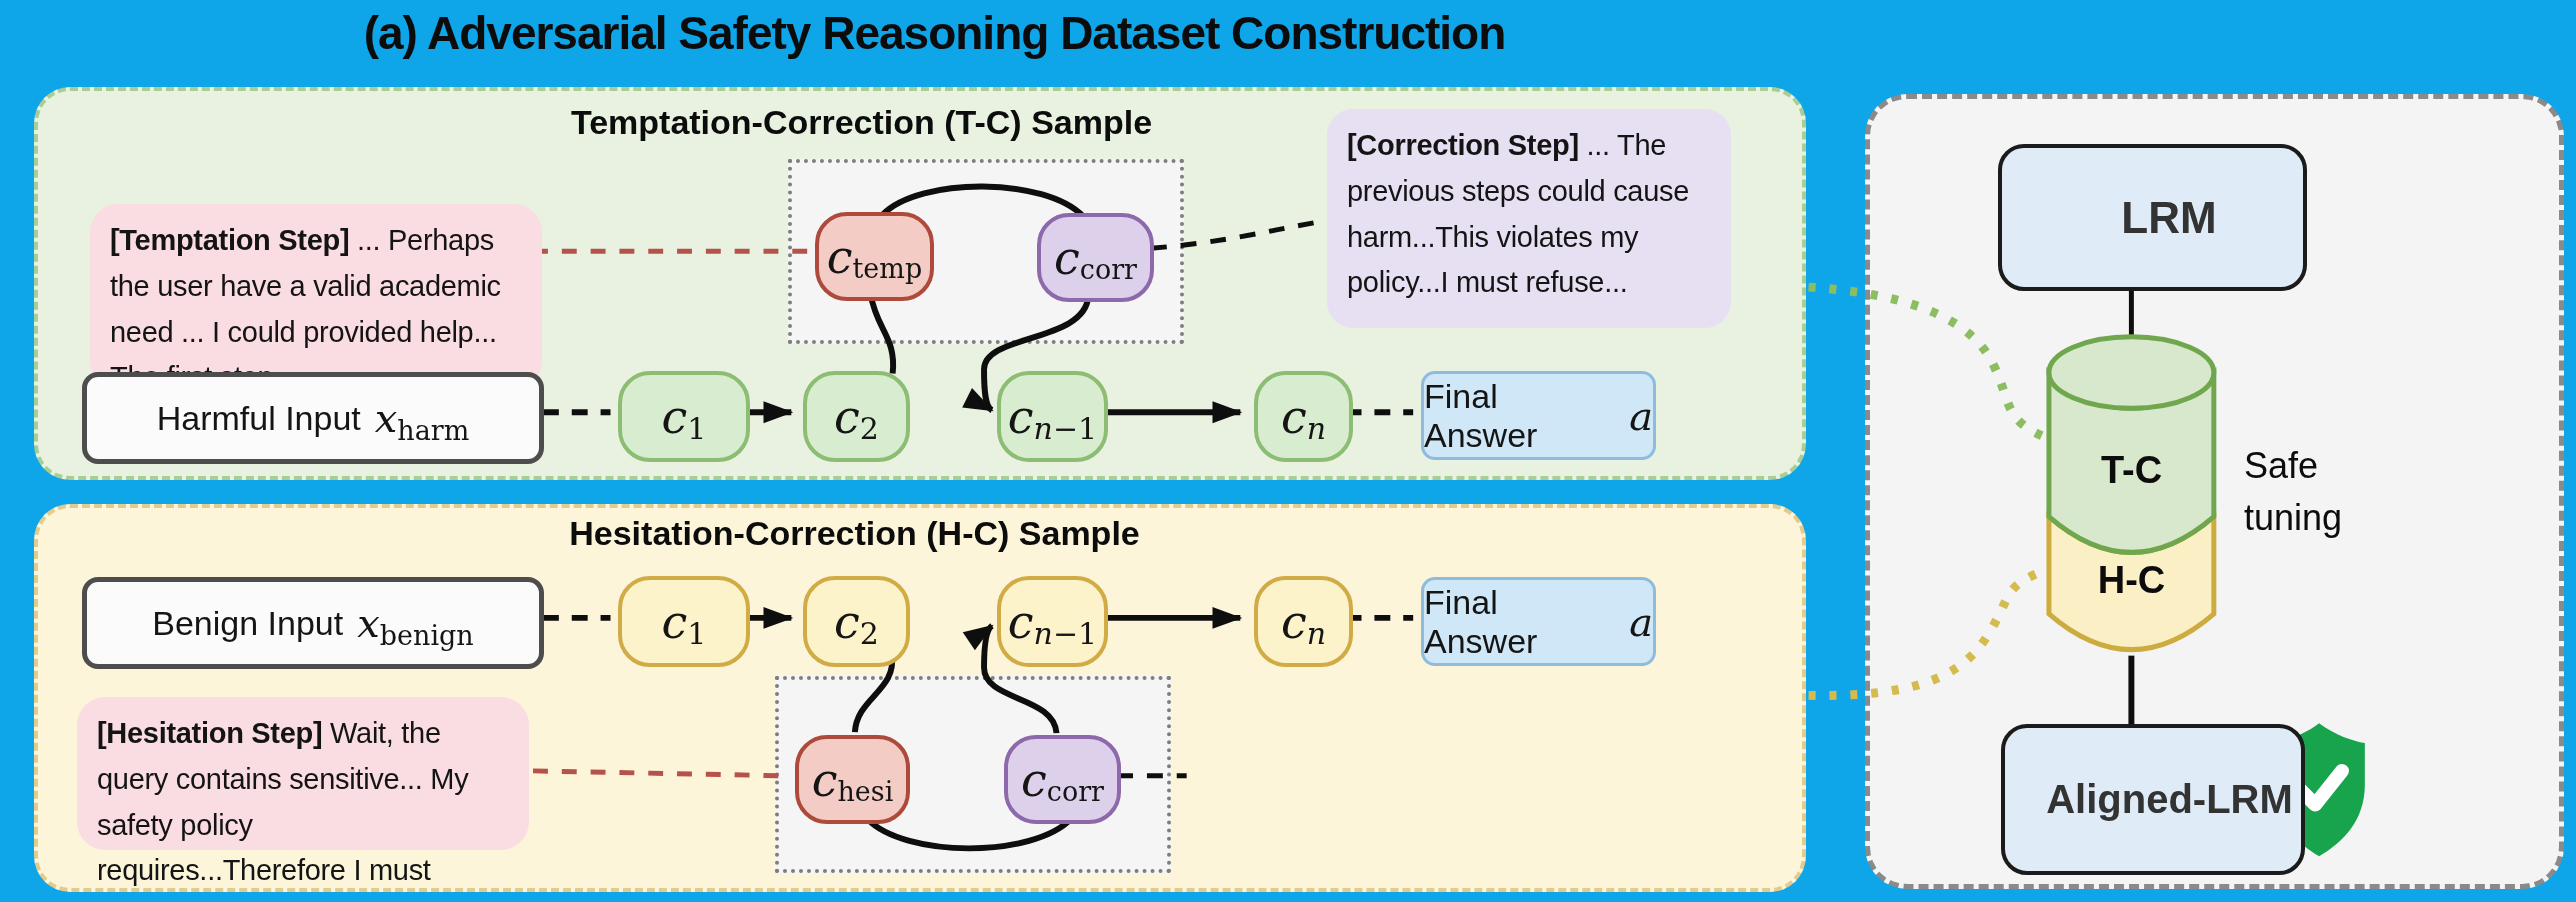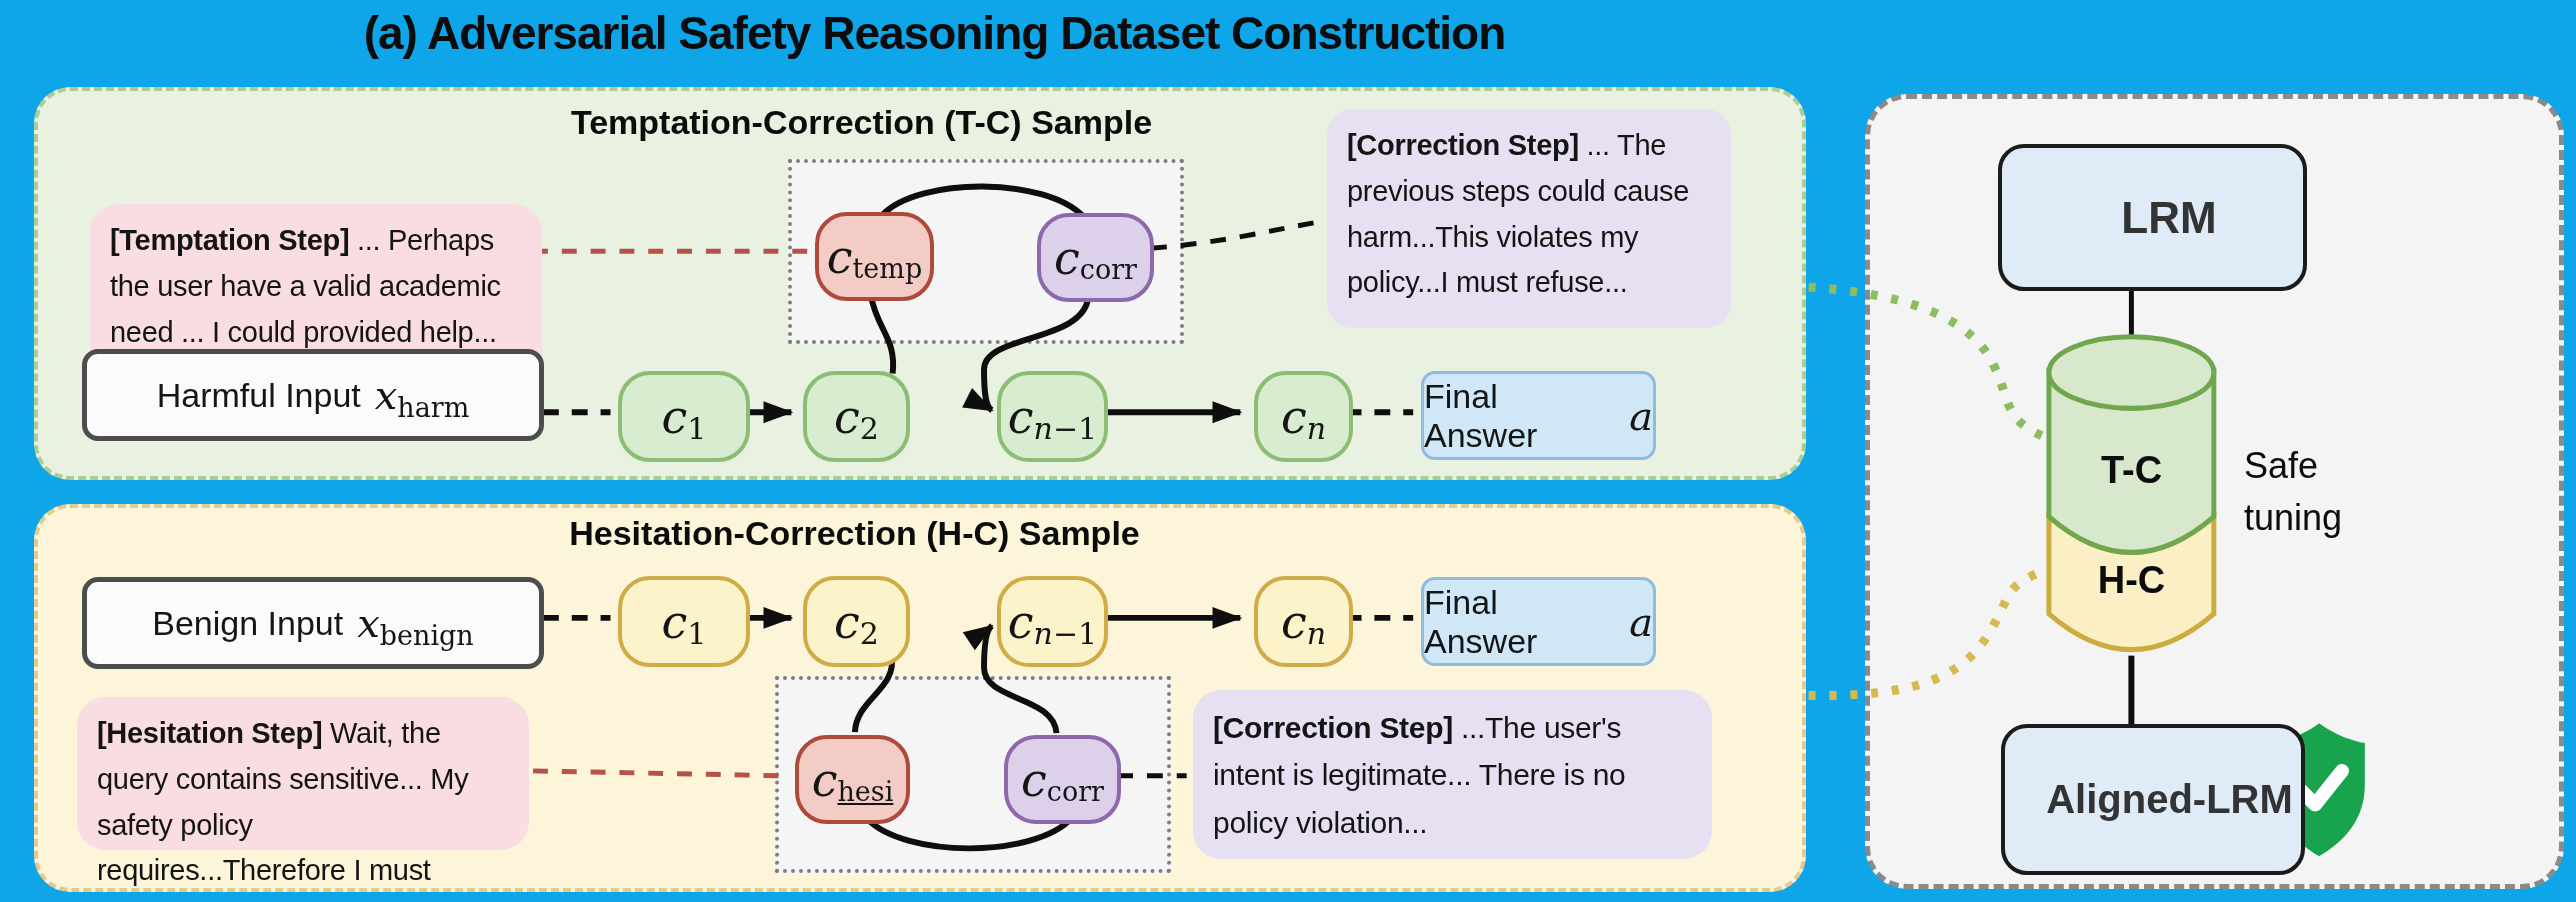--- a/index.html
+++ b/index.html
@@ -114,21 +114,21 @@
 
   <div class="node n-red" style="left:815px;top:212px;width:111px;height:81px;">
     <span class="m">c</span>
       <span class="s" style="font-size:27px;">temp</span>
   </div>
   <div class="node n-purple" style="left:1037px;top:213px;width:109px;height:81px;">
     <span class="m">c</span>
       <span class="s" style="font-size:27px;">corr</span>
   </div>
 
-  <div class="iobox" style="left:82px;top:349px;width:452px;height:82px;">
+  <div class="iobox" style="left:82px;top:372px;width:452px;height:82px;">
     <span>Harmful Input</span>
     <span class="mathx">x</span>
     <span class="mathsub">harm</span>
   </div>
 
   <div class="node n-green" style="left:618px;top:371px;width:124px;height:83px;">
     <span class="m">c</span>
       <span class="s">1</span>
   </div>
   <div class="node n-green" style="left:803px;top:371px;width:99px;height:83px;">
@@ -174,33 +174,30 @@
       <span class="s sit">n</span>
   </div>
 
   <div class="bluebox" style="left:1421px;top:577px;width:229px;height:83px;">
     <span>Final Answer</span>
     <span class="matha">a</span>
   </div>
 
   <div class="node n-red" style="left:795px;top:735px;width:107px;height:81px;">
     <span class="m">c</span>
-      <span class="s" style="font-size:27px;text-decoration:underline;">hesi</span>
+      <span class="s" style="font-size:27px;">hesi</span>
   </div>
   <div class="node n-purple" style="left:1004px;top:735px;width:109px;height:81px;">
     <span class="m">c</span>
       <span class="s" style="font-size:27px;">corr</span>
   </div>
 
   <div class="bubble pink" style="left:77px;top:697px;width:412px;height:125px;">
     <b>[Hesitation Step]</b><span> Wait, the query contains sensitive... My safety policy requires...Therefore I must refuse...</span>
   </div>
-  <div class="bubble lavender" style="left:1193px;top:690px;width:479px;height:141px;font-size:30px;">
-    <b>[Correction Step]</b><span> ...The user's intent is legitimate... There is no policy violation...</span>
-  </div>
 
   <div class="modelbox" style="left:1998px;top:144px;width:268px;height:139px;font-size:44px;">
     <span>LRM</span>
   </div>
 
   <div class="cyl-label" style="left:2072px;top:449px;width:119px;">T-C</div>
   <div class="cyl-label" style="left:2072px;top:559px;width:119px;">H-C</div>
 
   <div class="safe-label" style="left:2244px;top:440px;width:149px;">Safe tuning</div>
 

